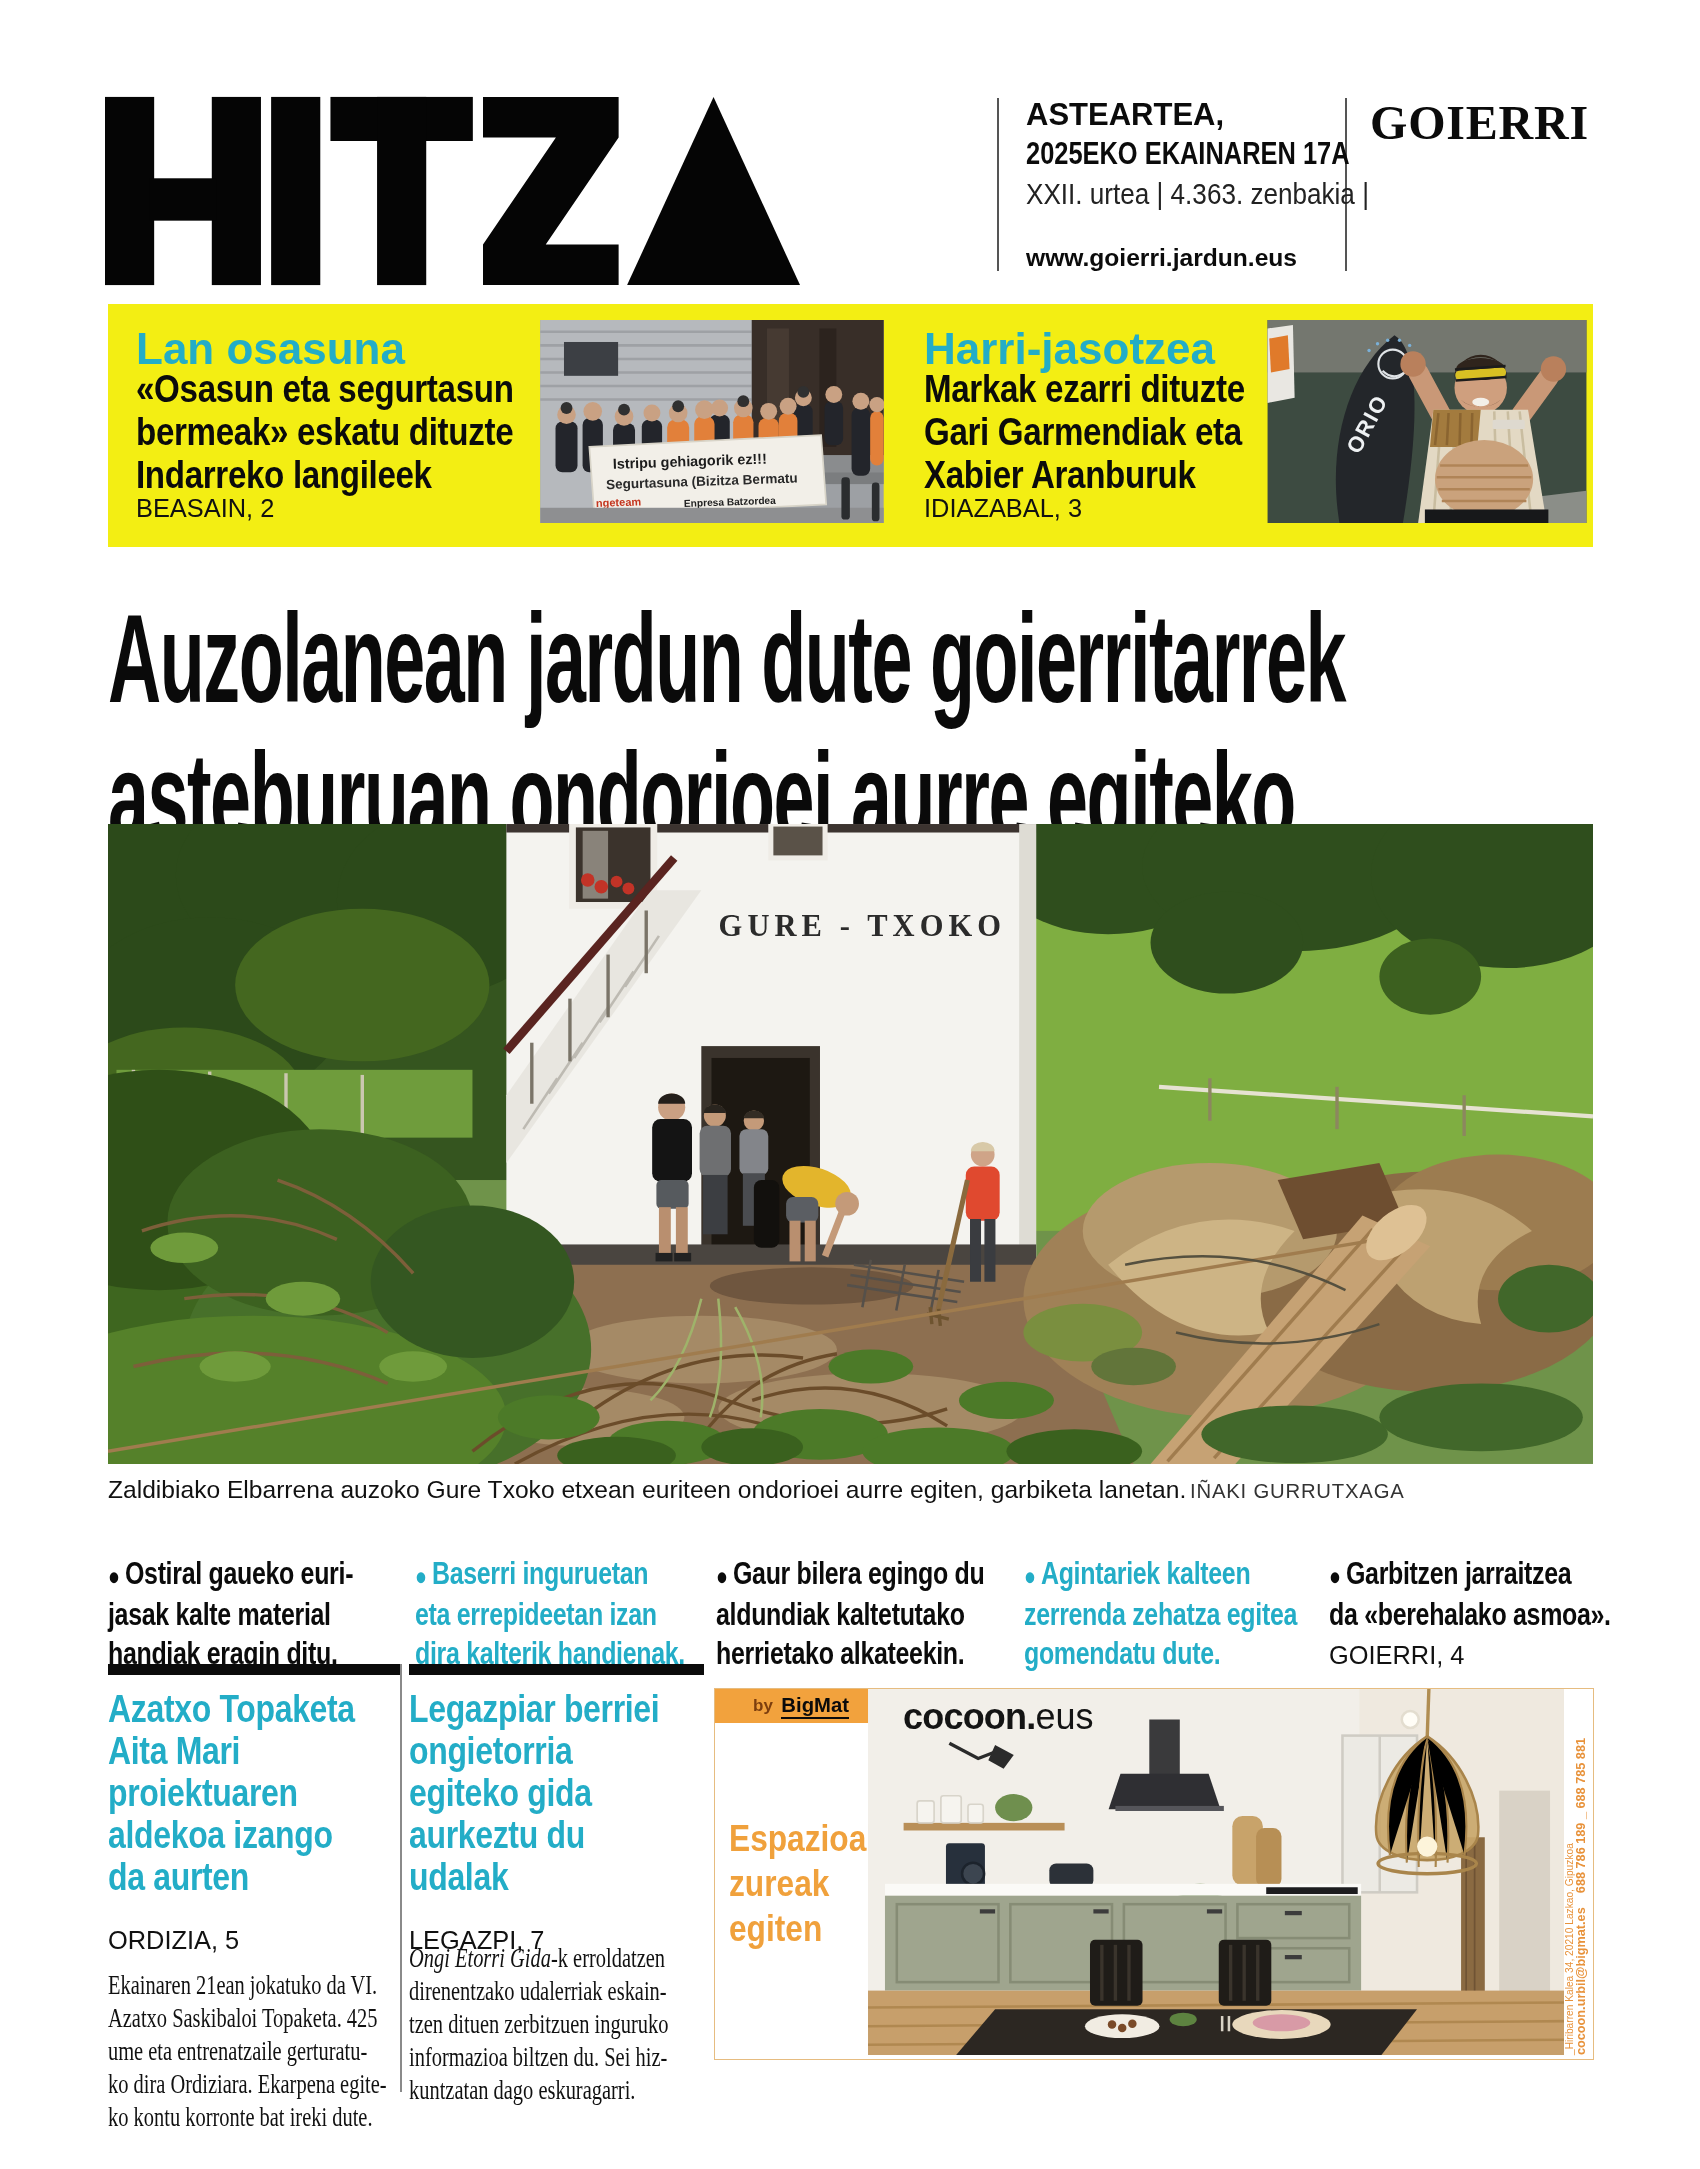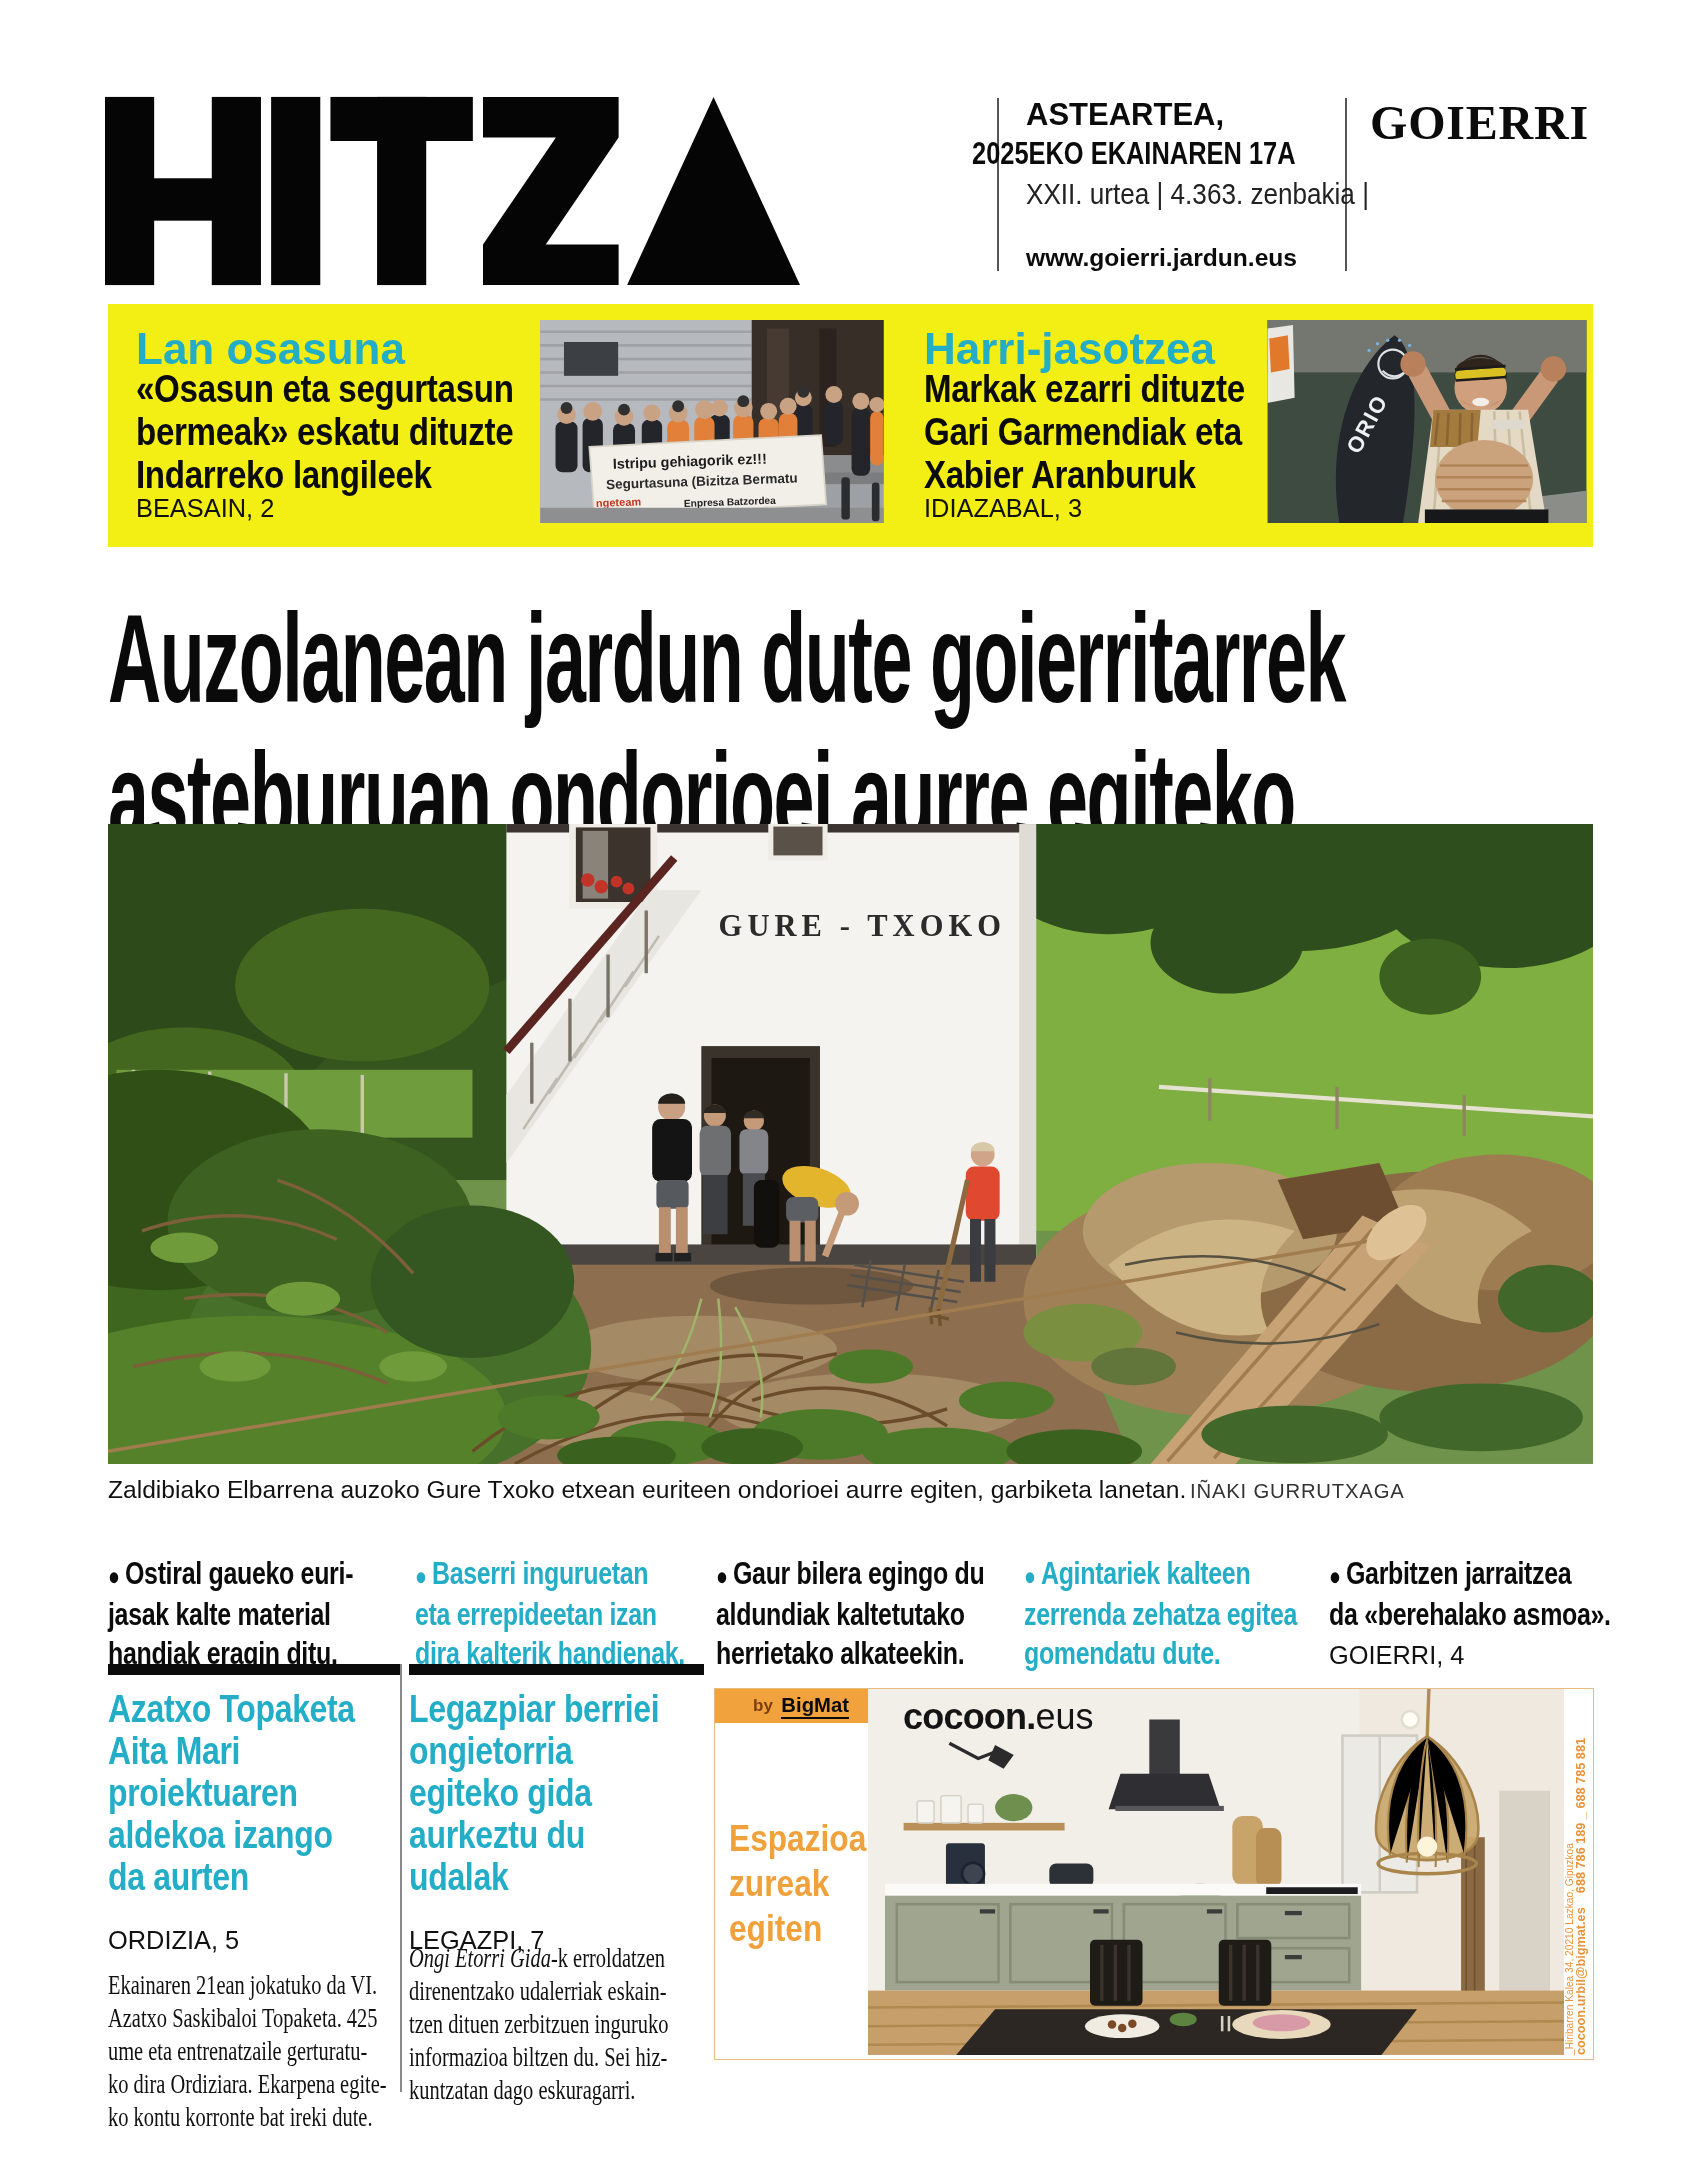--- a/index.html
+++ b/index.html
@@ -69,21 +69,21 @@
         <path d="M446,0 L606,0 L606,48 L520,174 L606,174 L606,222 L446,222 L446,174 L532,48 L446,48 Z"></path>
         <polygon points="718,0 820,222 616,222"></polygon>
       </g>
     </svg>
   </div>
 
   <div class="abs vrule" style="left:997px;top:98px;height:173px;"></div>
   <div class="abs vrule" style="left:1345px;top:98px;height:173px;"></div>
 
   <div class="abs date-bold" style="left:1026px;top:95px;">ASTEARTEA,</div>
-  <div class="abs" style="left:972px;top:134px;">
+  <div class="abs" style="left:1026px;top:134px;">
     <span class="cond date-bold" style="transform:scaleX(0.82);">2025EKO EKAINAREN 17A</span>
   </div>
   <div class="abs" style="left:1026px;top:178px;">
     <span class="cond date-reg" style="transform:scaleX(0.9);">XXII. urtea | 4.363. zenbakia |</span>
   </div>
   <div class="abs url" style="left:1026px;top:244px;">www.goierri.jardun.eus</div>
   <div class="abs edition" style="left:1370px;top:95px;">GOIERRI</div>
 
   <div id="band" class="abs" style="left:108px;top:304px;width:1485px;height:243px;">
 

